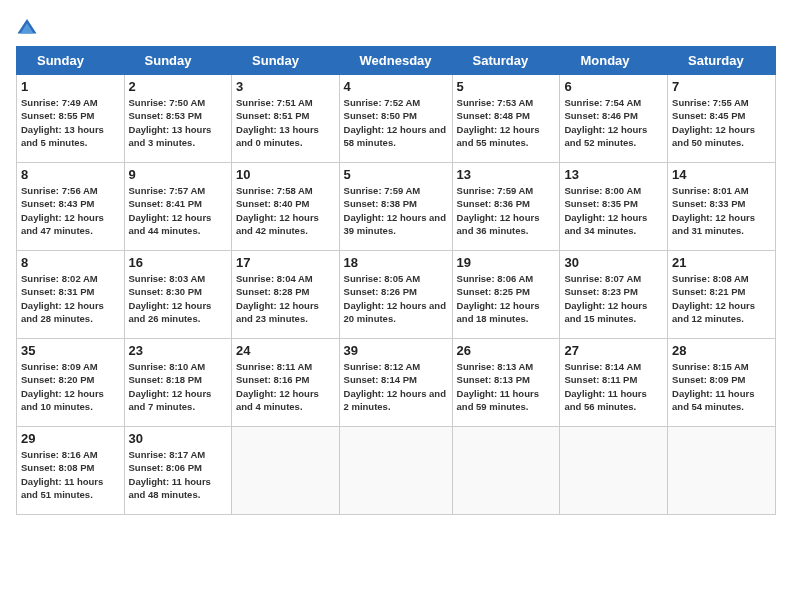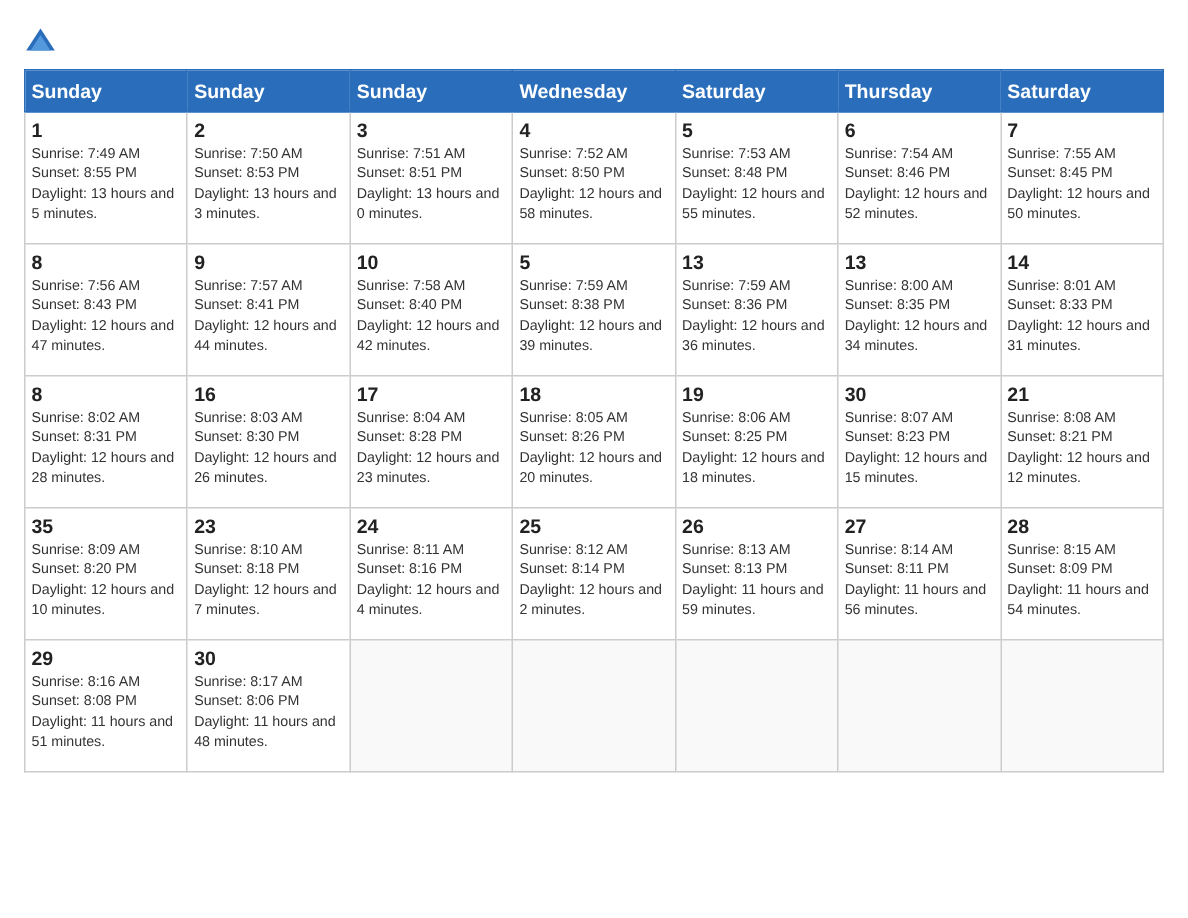--- a/index.html
+++ b/index.html
@@ -50,21 +50,21 @@
       margin-top: 2px;
     }
     table {
       width: 100%;
       border-collapse: collapse;
       font-size: 10px;
     }
     thead tr th {
       background: #2a6ebb;
       color: #fff;
-      padding: 6px 4px;
+      padding: 6px 20px;
       text-align: left;
       font-size: 13px;
       font-weight: bold;
       border: 1px solid #2a6ebb;
     }
     tbody tr td {
       border: 1px solid #ccc;
       vertical-align: top;
       padding: 4px;
       height: 88px;
@@ -77,20 +77,21 @@
       font-size: 13px;
       font-weight: bold;
       color: #222;
       display: block;
       margin-bottom: 2px;
     }
     .day-info {
       font-size: 9.5px;
       color: #333;
       line-height: 1.4;
+      font-weight: bold;
     }
   </style>
 </head>
 <body>
 
 <div class="header">
   <div class="logo">
     <svg class="logo-icon" viewBox="0 0 30 30">
       <polygon points="15,4 28,24 2,24" fill="#2a6ebb"></polygon>
       <polygon points="15,10 24,24 6,24" fill="#5599dd"></polygon>
@@ -107,21 +108,21 @@
 </div>
 
 <table>
   <thead>
     <tr>
     <th>Sunday</th>
         <th>Sunday</th>
         <th>Sunday</th>
         <th>Wednesday</th>
         <th>Saturday</th>
-        <th>Thursday</th>
+        <th>Monday</th>
         <th>Saturday</th>
       </tr>
   </thead>
   <tbody>
   <tr>
         <td>
           <span class="day-num">1</span>
 <div class="day-info">Sunrise: 7:49 AM<br>Sunset: 8:55 PM<br>Daylight: 13 hours and 5 minutes.</div>
         </td>
         <td>
@@ -216,21 +217,21 @@
         </td>
         <td>
           <span class="day-num">23</span>
 <div class="day-info">Sunrise: 8:10 AM<br>Sunset: 8:18 PM<br>Daylight: 12 hours and 7 minutes.</div>
         </td>
         <td>
           <span class="day-num">24</span>
 <div class="day-info">Sunrise: 8:11 AM<br>Sunset: 8:16 PM<br>Daylight: 12 hours and 4 minutes.</div>
         </td>
         <td>
-          <span class="day-num">25</span>
+          <span class="day-num">39</span>
 <div class="day-info">Sunrise: 8:12 AM<br>Sunset: 8:14 PM<br>Daylight: 12 hours and 2 minutes.</div>
         </td>
         <td>
           <span class="day-num">26</span>
 <div class="day-info">Sunrise: 8:13 AM<br>Sunset: 8:13 PM<br>Daylight: 11 hours and 59 minutes.</div>
         </td>
         <td>
           <span class="day-num">27</span>
 <div class="day-info">Sunrise: 8:14 AM<br>Sunset: 8:11 PM<br>Daylight: 11 hours and 56 minutes.</div>
         </td>

